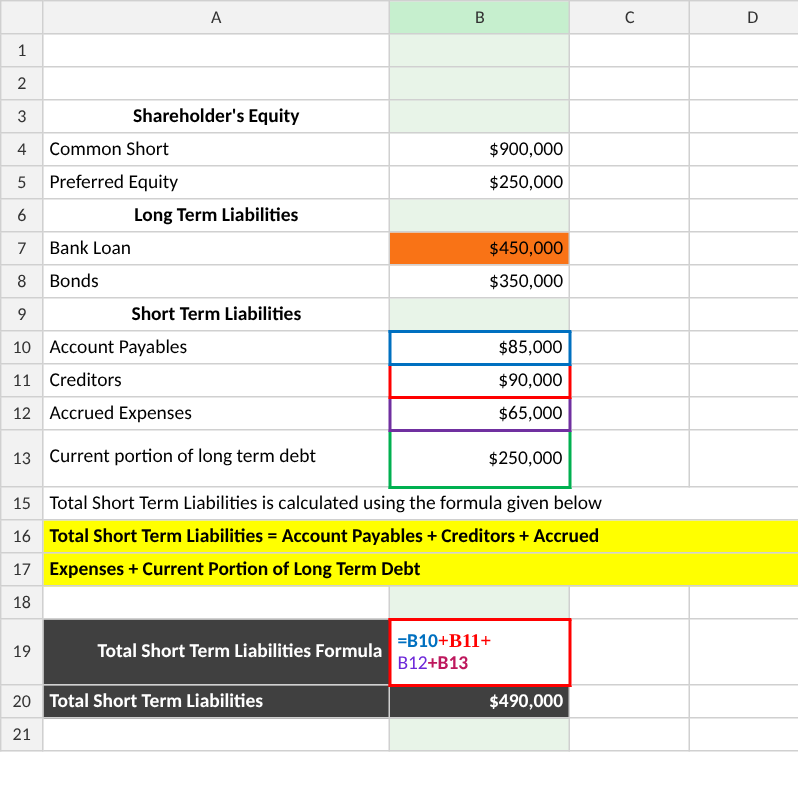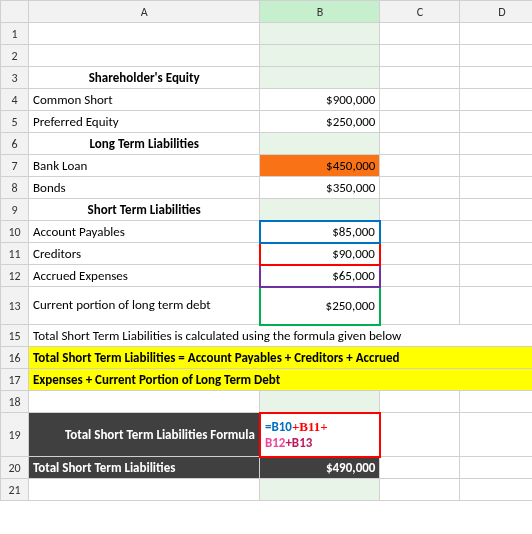--- a/index.html
+++ b/index.html
@@ -240,21 +240,21 @@
       <td class="col-a"></td>
       <td class="col-b cell-b-highlight"></td>
       <td class="col-c"></td>
       <td class="col-d"></td>
     </tr>
 
     <tr style="height:44px;">
       <td class="row-header-col" style="vertical-align:middle;">19</td>
       <td class="col-a dark-bg" style="vertical-align:middle;padding-left:36px;">Total Short Term Liabilities Formula</td>
       <td class="col-b border-red" style="background:#fff; vertical-align:middle; padding:2px 4px;">
-        <span style="color:#0070c0; font-weight:bold;">=B10</span><span style="color:#ff0000; font-weight:bold;font-family:Liberation Serif, serif;">+B11+</span><br><span style="color:#ec4899; font-weight:bold;">B12</span><span style="color:#be185d; font-weight:bold;">+B13</span>
+        <span style="color:#0070c0; font-weight:bold;">=B10</span><span style="color:#ff0000; font-weight:bold;font-family:Liberation Serif, serif;">+B11+</span><br><span style="color:#6d28d9; font-weight:normal;">B12</span><span style="color:#be185d; font-weight:bold;">+B13</span>
       </td>
       <td class="col-c"></td>
       <td class="col-d"></td>
     </tr>
 
     <tr>
       <td class="row-header-col">20</td>
       <td class="col-a dark-bg">Total Short Term Liabilities</td>
       <td class="col-b right dark-bg">$490,000</td>
       <td class="col-c"></td>

